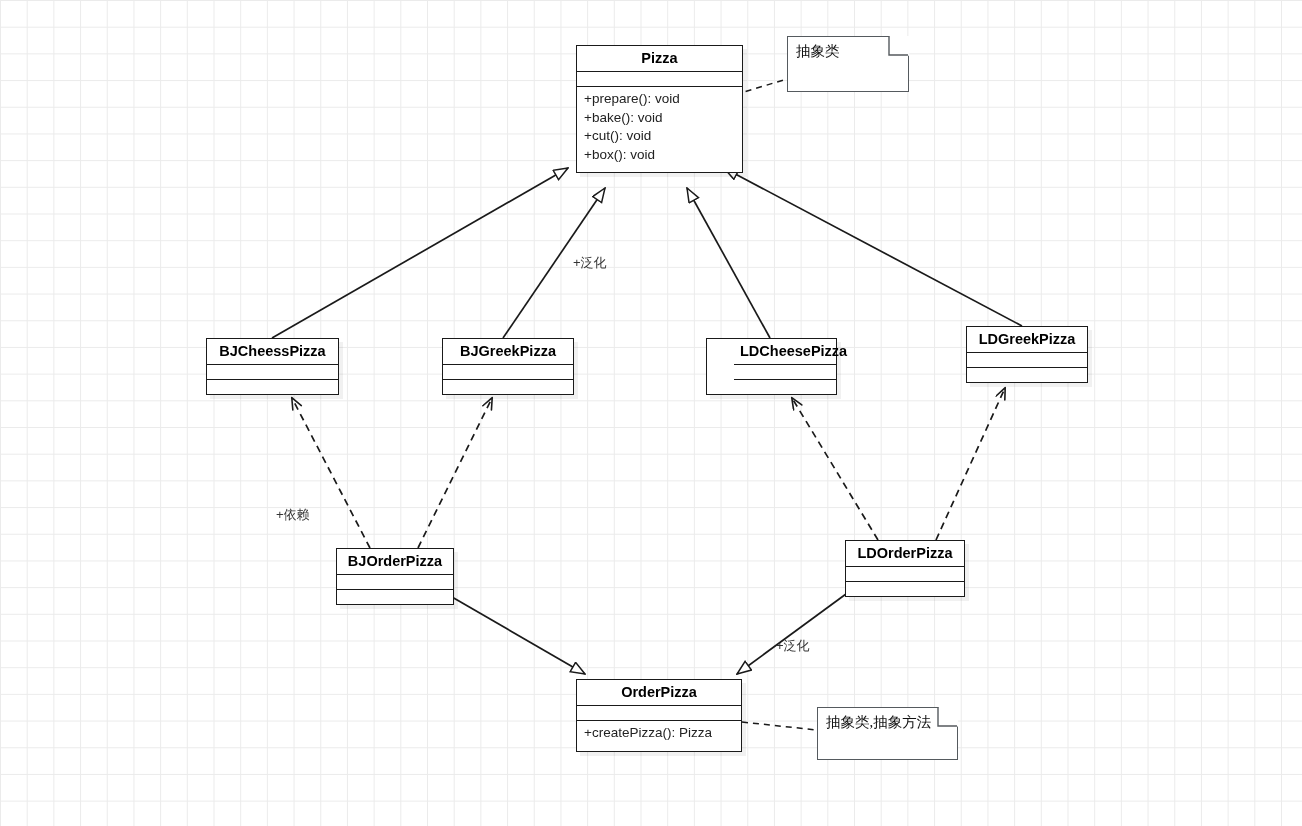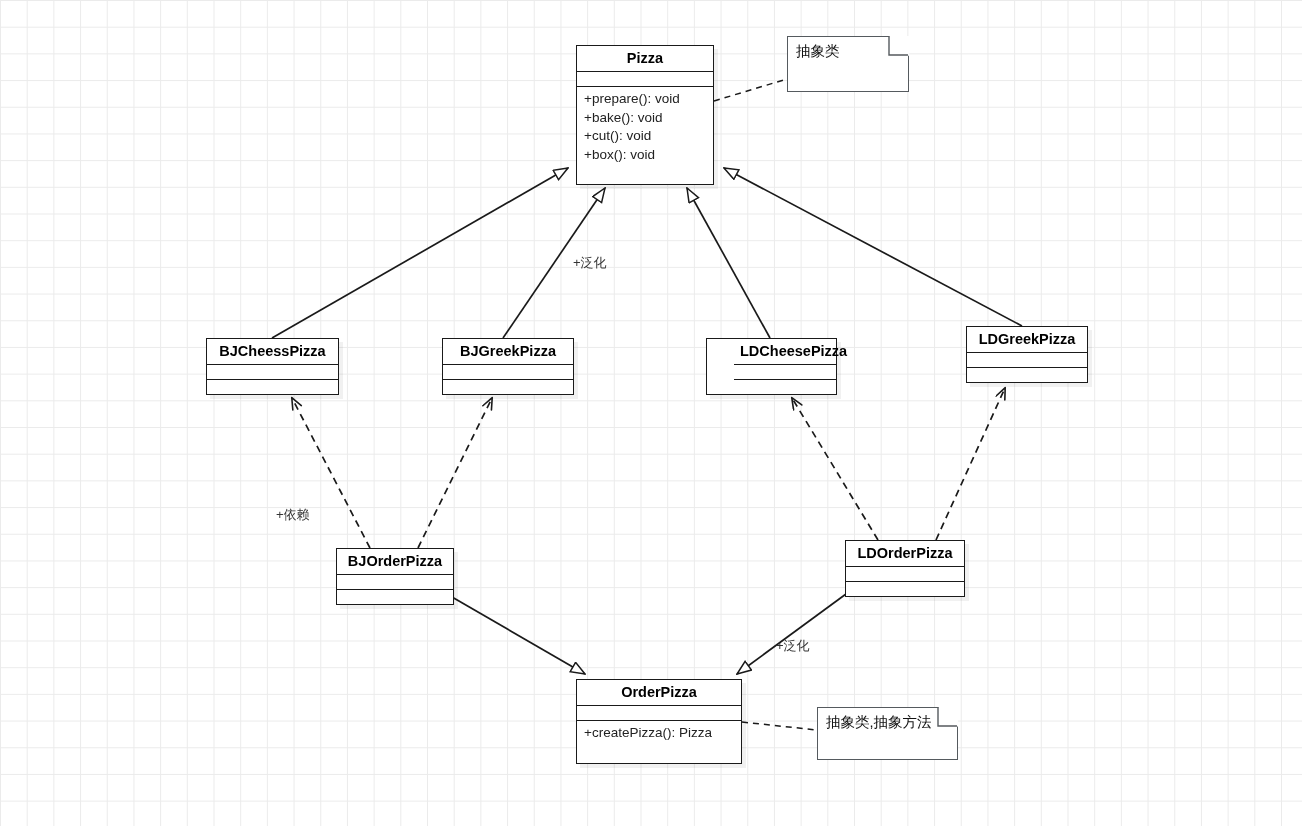--- a/index.html
+++ b/index.html
@@ -45,41 +45,42 @@
     color: #000000;
     padding: 4px 6px 5px 6px;
     border-bottom: 1.6px solid #1a1a1a;
     white-space: nowrap;
   }
   .cls-attrs {
     height: 14px;
     border-bottom: 1.6px solid #1a1a1a;
   }
   .cls-methods {
-    padding: 3px 7px 20px 7px;
+    padding: 3px 7px 8px 7px;
     font-size: 13.5px;
     color: #222222;
     line-height: 18.5px;
   }
   .cls-methods.empty {
     padding: 0;
     height: 14px;
   }
   .cls-methods div {
     white-space: nowrap;
   }
   .note {
     position: absolute;
     box-sizing: border-box;
     background: #ffffff;
     border: 1.4px solid #555a5e;
     font-size: 14.5px;
     color: #111111;
     padding: 5px 8px;
     white-space: nowrap;
+    font-family: Liberation Serif, serif;
   }
   .note .fold-line {
     position: absolute;
     top: -1.4px;
     right: -1.4px;
     width: 20px;
     height: 20px;
     overflow: visible;
   }
   .edge-label {
@@ -138,21 +139,21 @@
     </g>
 
     <g>
       <path d="M 714,101 L 787,79" stroke="#1a1a1a" stroke-width="1.5" fill="none" stroke-dasharray="6,5"></path>
     </g>
     <g>
       <path d="M 742,722 L 817,730" stroke="#1a1a1a" stroke-width="1.5" fill="none" stroke-dasharray="6,5"></path>
     </g>
   </svg>
 
-  <div class="uml-class" style="left:576px; top:45px; width:138px;">
+  <div class="uml-class" style="left:576px; top:45px; width:167px;">
     <div class="cls-title">Pizza</div>
     <div class="cls-attrs"></div>
     <div class="cls-methods">
       <div>+prepare(): void</div>
       <div>+bake(): void</div>
       <div>+cut(): void</div>
       <div>+box(): void</div>
     </div>
   </div>
 

